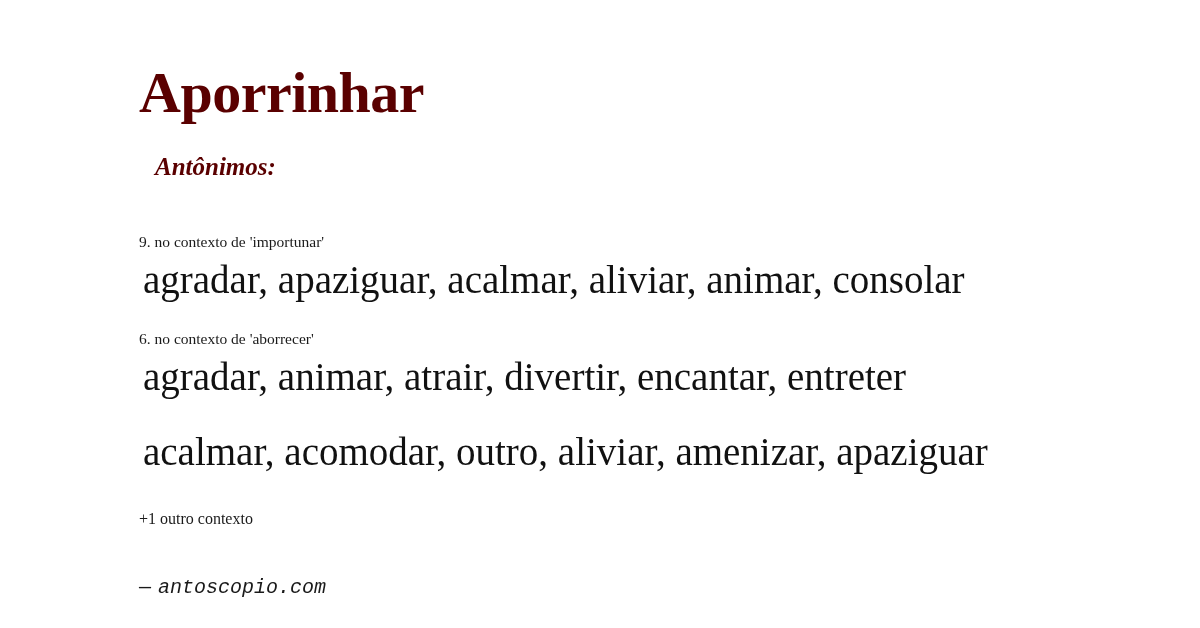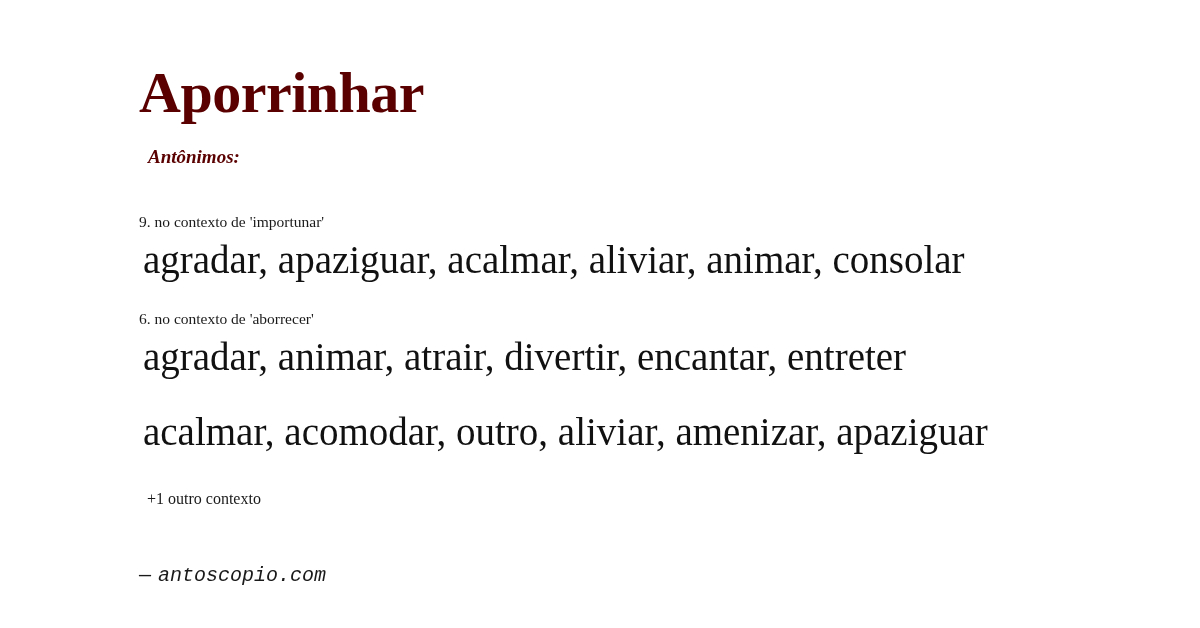--- a/index.html
+++ b/index.html
@@ -28,24 +28,24 @@
     line-height: 1;
     color: #5a0000;
     margin: 0;
     padding-top: 64px;
     letter-spacing: -0.5px;
   }
   .subtitle {
     font-family: "Liberation Serif", serif;
     font-weight: bold;
     font-style: italic;
-    font-size: 19px;
+    font-size: 25px;
     line-height: 1;
     color: #5a0000;
-    margin: 9px;
+    margin: 16px;
     padding-top: 16px;
   }
   .senses {
     margin: 0;
     padding: 0;
     list-style: none;
     padding-top: 38px;
   }
   .sense {
     margin: 0 0 26px 0;
@@ -62,21 +62,21 @@
     font-size: 39px;
     line-height: 1.25;
     color: #111111;
     margin: 4px;
     white-space: nowrap;
   }
   .more-contexts {
     font-family: "Liberation Serif", serif;
     font-size: 16px;
     color: #1a1a1a;
-    margin: 8px;
+    margin: 0;
     padding-top: 8px;
   }
   .source {
     font-family: Liberation Mono, monospace;
     font-style: italic;
     font-size: 20px;
     color: #1a1a1a;
     margin: 0;
     padding-top: 48px;
   }

